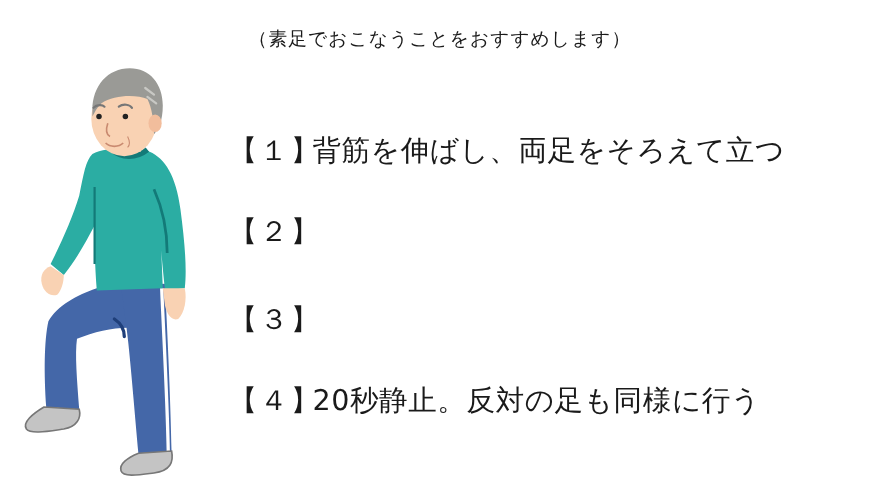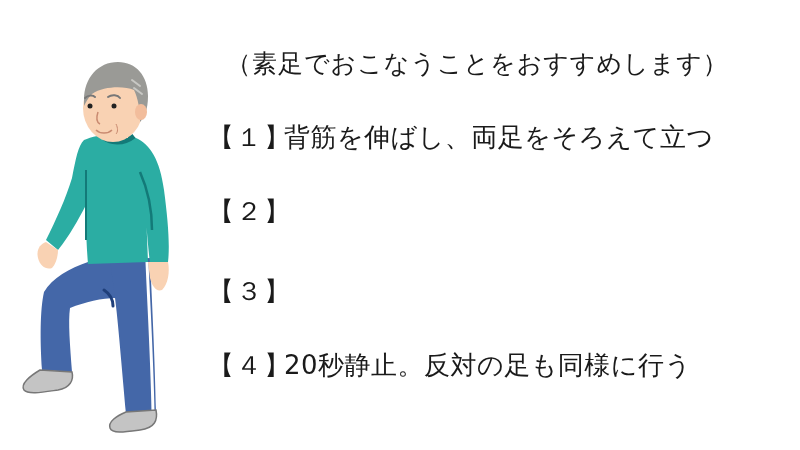--- a/index.html
+++ b/index.html
@@ -19,22 +19,22 @@
       position: absolute;
       left: 0;
       top: 40px;
       width: 200px;
       height: 405px;
     }
     .figure svg { width: 200px; height: 405px; display: block; }
     .subtitle {
       position: absolute;
       left: 226px;
-      top: 46px;
-      font-size: 25px;
+      top: 18px;
+      font-size: 17px;
       line-height: 36px;
       letter-spacing: 1px;
       white-space: nowrap;
     }
     .steps {
       position: absolute;
       left: 208px;
       top: 115px;
       width: 580px;
     }

